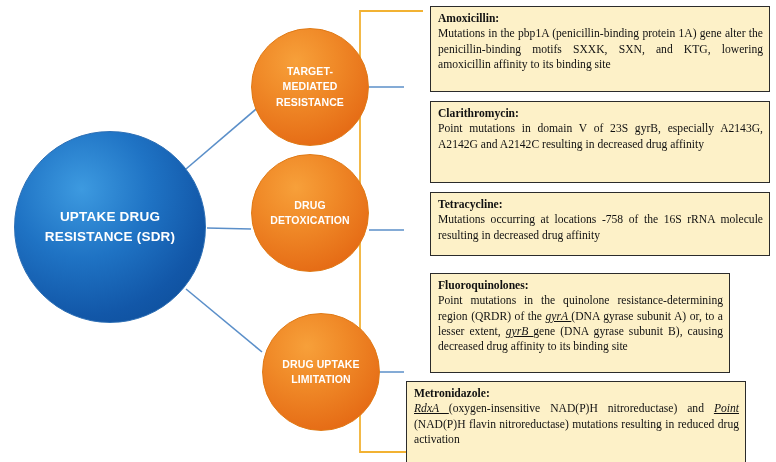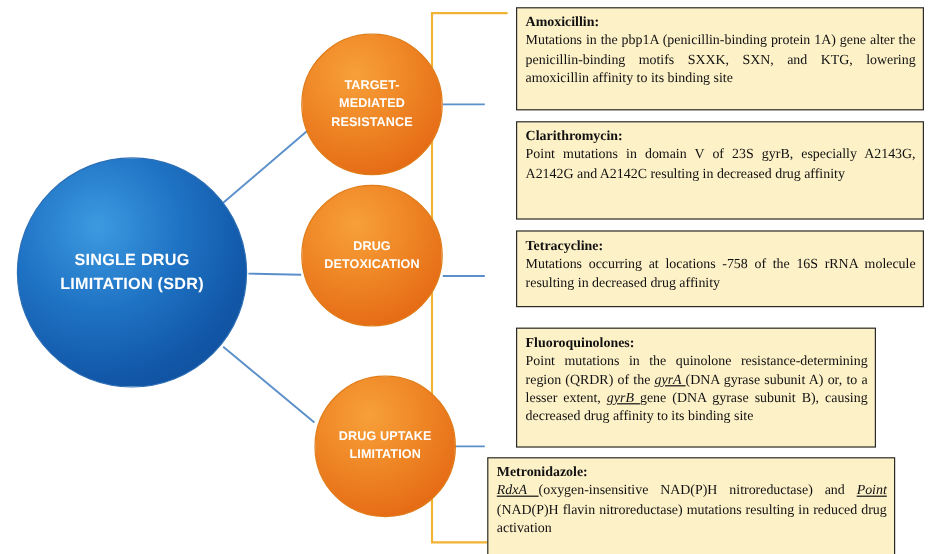--- a/index.html
+++ b/index.html
@@ -115,21 +115,21 @@
     <line x1="186" y1="289" x2="262" y2="352" stroke="#5b8fc9" stroke-width="1.6"></line>
 
     <line x1="369" y1="87" x2="404" y2="87" stroke="#5b8fc9" stroke-width="1.6"></line>
     <line x1="369" y1="230" x2="404" y2="230" stroke="#5b8fc9" stroke-width="1.6"></line>
     <line x1="369" y1="372" x2="404" y2="372" stroke="#5b8fc9" stroke-width="1.6"></line>
 
     <path d="M 423 11 L 360 11 L 360 452 L 423 452" fill="none" stroke="#f2b233" stroke-width="1.8"></path>
   </svg>
 
   <div id="main-circle" class="circle">
-    <span class="label">SINGLE DRUG LIMITATION (SDR)</span>
+    <span class="label">UPTAKE DRUG RESISTANCE (SDR)</span>
   </div>
 
   <div id="circle-target" class="circle branch-circle">
     <span class="label">TARGET-MEDIATED RESISTANCE</span>
   </div>
 
   <div id="circle-detox" class="circle branch-circle">
     <span class="label">DRUG DETOXICATION</span>
   </div>
 

